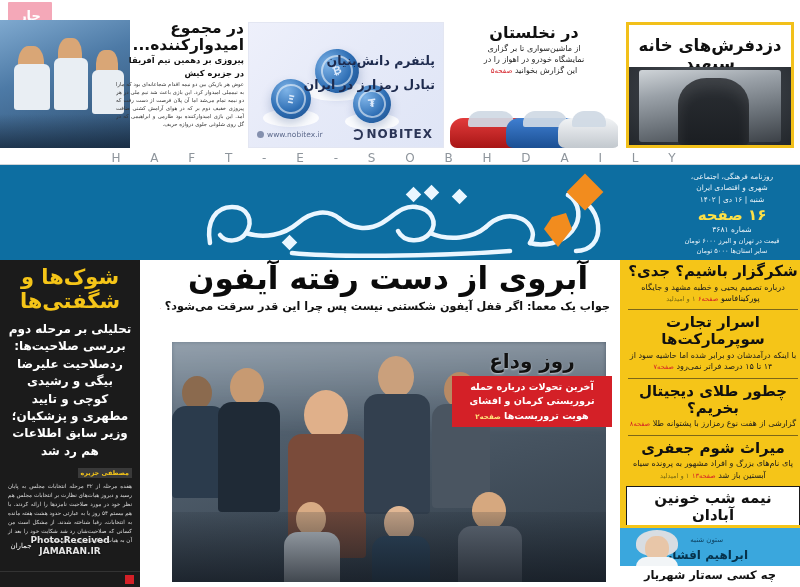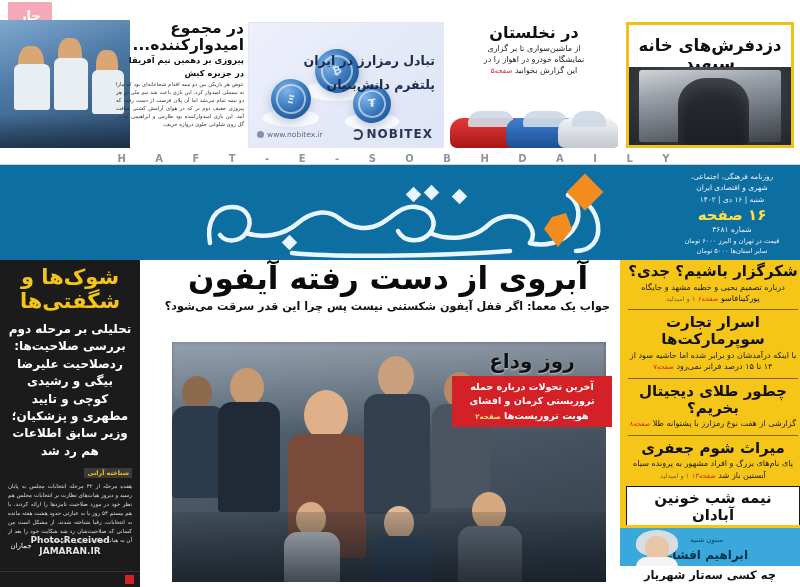--- a/index.html
+++ b/index.html
@@ -174,21 +174,21 @@
   }
 
   
   #latinrule {
     position: absolute; left: 0; top: 152px; width: 800px; height: 13px;
     background: #ffffff; border-bottom: 1px solid #cfd4d8;
     display: flex; align-items: center; justify-content: center;
     direction: ltr;
   }
   #latinrule span {
-    font-size: 10px; letter-spacing: 13px; color: #8e959c; font-weight: bold;
+    font-size: 12px; letter-spacing: 13px; color: #8e959c; font-weight: normal;
     white-space: nowrap;
   }
 
   
   #masthead {
     position: absolute; left: 0; top: 165px; width: 800px; height: 95px;
     background: #0d6ea1; overflow: hidden;
   }
   #masthead-right {
     position: absolute; right: 8px; top: 6px; width: 120px;
@@ -395,22 +395,22 @@
       <div class="coin" id="coin1">
           <div class="ring">₿</div>
         </div>
       <div class="coin" id="coin2">
           <div class="ring">Ξ</div>
         </div>
       <div class="coin" id="coin3">
           <div class="ring">₮</div>
         </div>
       <div class="adtext">
+        <div>پلتفرم دانش‌بنیان</div>
         <div>تبادل رمزارز در ایران</div>
-        <div>پلتفرم دانش‌بنیان</div>
       </div>
       <div class="brand">
         <span class="brandmark"></span>
         <span>NOBITEX</span>
       </div>
       <div class="url">
         <span class="globe"></span>
         <span>www.nobitex.ir</span>
       </div>
     </div>
@@ -604,21 +604,21 @@
           <span>آخرین تحولات درباره حمله تروریستی کرمان و افشای هویت تروریست‌ها</span>
           <span class="pg">صفحه۲</span>
         </div>
       </div>
     </div>
 
     <div id="leftcol">
       <div class="hl">شوک‌ها و</div>
       <div class="hl">شگفتی‌ها</div>
       <div class="lead">تحلیلی بر مرحله دوم بررسی صلاحیت‌ها: ردصلاحیت علیرضا بیگی و رشیدی کوچی و تایید مطهری و پزشکیان؛ وزیر سابق اطلاعات هم رد شد</div>
-      <div class="byline">شناخته آرانی</div>
+      <div class="byline">مصطفی جزیره</div>
       <div class="body">هفده مرحله از ۳۲ مرحله انتخابات مجلس به پایان رسید و دیروز هیات‌های نظارت بر انتخابات مجلس هم نظر خود در مورد صلاحیت نامزدها را ارائه کردند. با هم بیستم ۵۴ روز یا به عبارتی حدود هشت هفته مانده به انتخابات، رقبا شناخته شدند. از مشکل است من کسانی که صلاحیت‌شان رد شد شکایت خود را بعد از آن به هیات نظارت مرکزی بفرستند.</div>
       <div class="watermark">
         <div>Photo:Received</div>
         <div>JAMARAN.IR</div>
       </div>
       <div class="jamlogo">جماران</div>
       <div class="bottomstrip">
         <div class="dot"></div>
       </div>
     </div>

